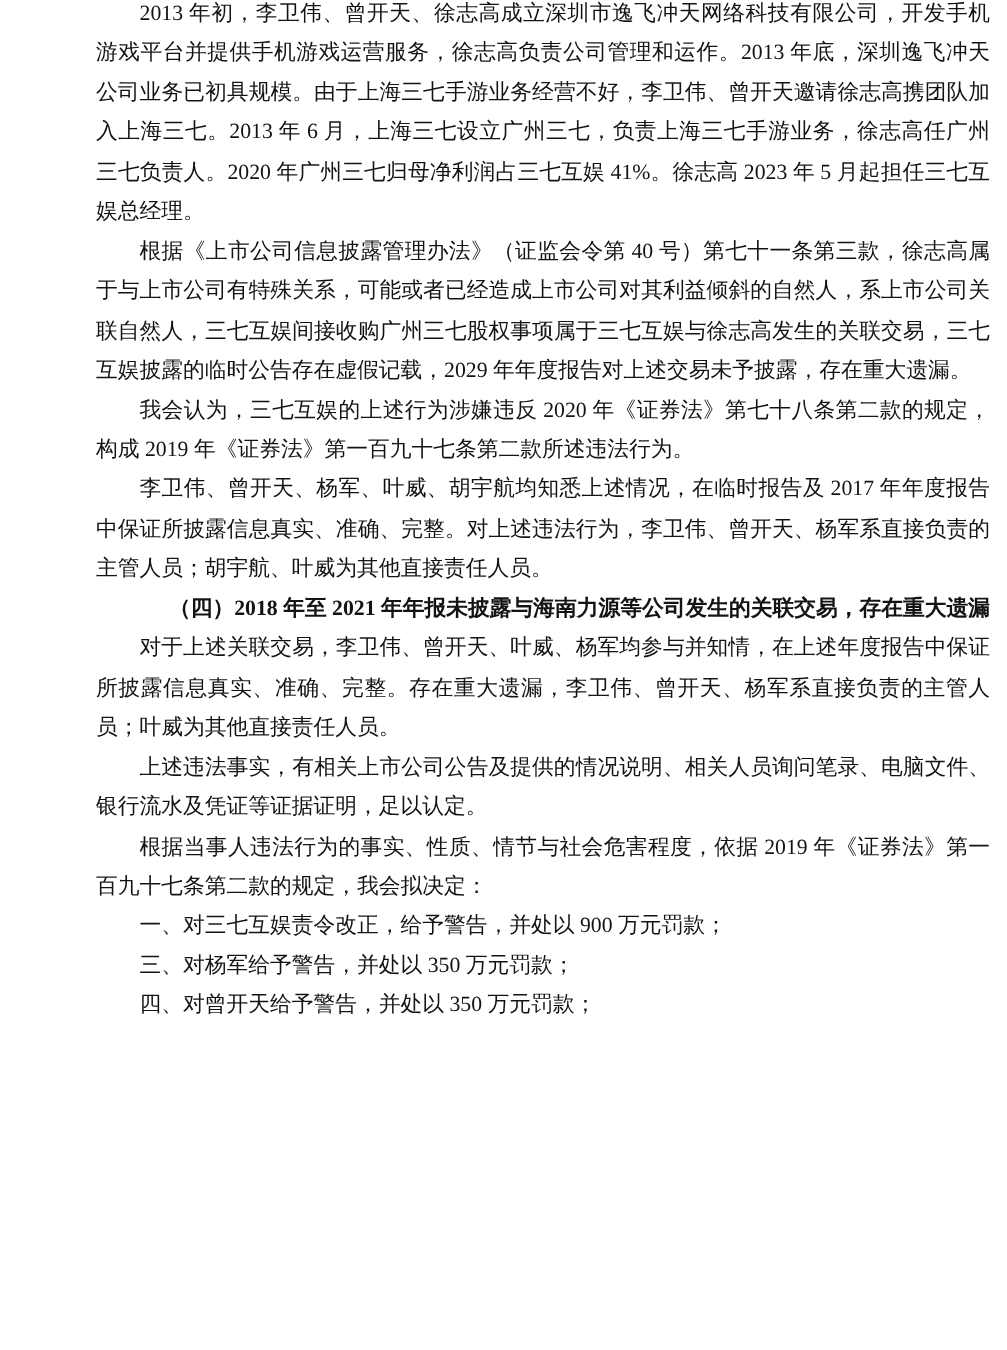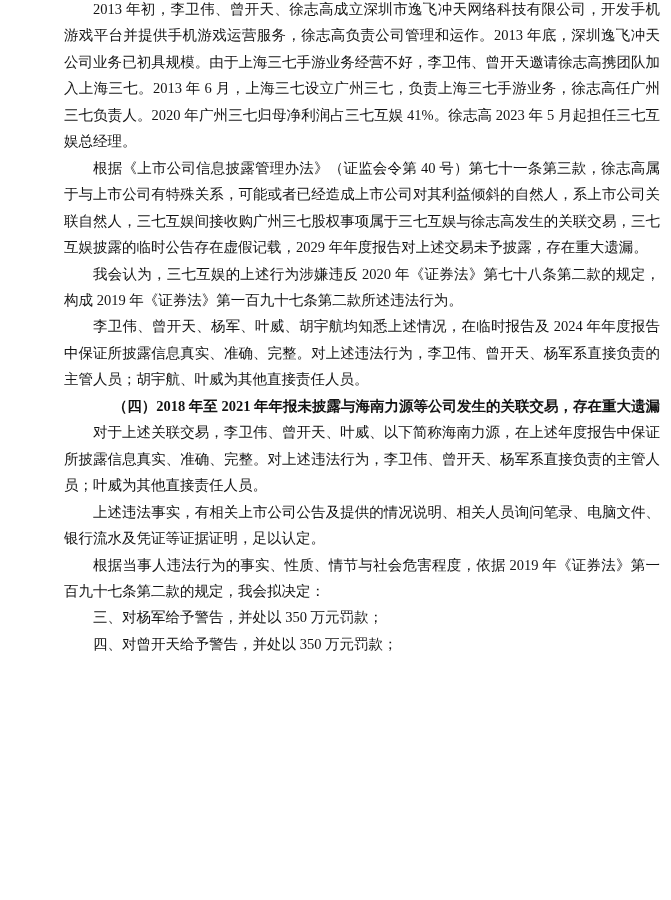--- a/index.html
+++ b/index.html
@@ -38,21 +38,22 @@
   }
 </style>
 </head>
 <body>
 
 <div class="page">
   <div class="text-block">
     <p class="para">2013 年初，李卫伟、曾开天、徐志高成立深圳市逸飞冲天网络科技有限公司，开发手机游戏平台并提供手机游戏运营服务，徐志高负责公司管理和运作。2013 年底，深圳逸飞冲天公司业务已初具规模。由于上海三七手游业务经营不好，李卫伟、曾开天邀请徐志高携团队加入上海三七。2013 年 6 月，上海三七设立广州三七，负责上海三七手游业务，徐志高任广州三七负责人。2020 年广州三七归母净利润占三七互娱 41%。徐志高 2023 年 5 月起担任三七互娱总经理。</p>
     <p class="para">根据《上市公司信息披露管理办法》（证监会令第 40 号）第七十一条第三款，徐志高属于与上市公司有特殊关系，可能或者已经造成上市公司对其利益倾斜的自然人，系上市公司关联自然人，三七互娱间接收购广州三七股权事项属于三七互娱与徐志高发生的关联交易，三七互娱披露的临时公告存在虚假记载，2029 年年度报告对上述交易未予披露，存在重大遗漏。</p>
     <p class="para">我会认为，三七互娱的上述行为涉嫌违反 2020 年《证券法》第七十八条第二款的规定，构成 2019 年《证券法》第一百九十七条第二款所述违法行为。</p>
-    <p class="para">李卫伟、曾开天、杨军、叶威、胡宇航均知悉上述情况，在临时报告及 2024 年年度报告中保证所披露信息真实、准确、完整。对上述违法行为，李卫伟、曾开天、杨军系直接负责的主管人员；胡宇航、叶威为其他直接责任人员。</p>
+    <p class="para">李卫伟、曾开天、杨军、叶威、胡宇航均知悉上述情况，在临时报告及 2017 年年度报告中保证所披露信息真实、准确、完整。对上述违法行为，李卫伟、曾开天、杨军系直接负责的主管人员；胡宇航、叶威为其他直接责任人员。</p>
     <p class="para para-heading">（四）2018 年至 2021 年年报未披露与海南力源等公司发生的关联交易，存在重大遗漏</p>
-    <p class="para">对于上述关联交易，李卫伟、曾开天、叶威、以下简称海南力源，在上述年度报告中保证所披露信息真实、准确、完整。对上述违法行为，李卫伟、曾开天、杨军系直接负责的主管人员；叶威为其他直接责任人员。</p>
+    <p class="para">对于上述关联交易，李卫伟、曾开天、叶威、杨军均参与并知情，在上述年度报告中保证所披露信息真实、准确、完整。存在重大遗漏，李卫伟、曾开天、杨军系直接负责的主管人员；叶威为其他直接责任人员。</p>
     <p class="para">上述违法事实，有相关上市公司公告及提供的情况说明、相关人员询问笔录、电脑文件、银行流水及凭证等证据证明，足以认定。</p>
     <p class="para">根据当事人违法行为的事实、性质、情节与社会危害程度，依据 2019 年《证券法》第一百九十七条第二款的规定，我会拟决定：</p>
+    <p class="para">一、对三七互娱责令改正，给予警告，并处以 900 万元罚款；</p>
     <p class="para">三、对杨军给予警告，并处以 350 万元罚款；</p>
     <p class="para">四、对曾开天给予警告，并处以 350 万元罚款；</p>
   </div>
 </div>
 
 </body></html>

